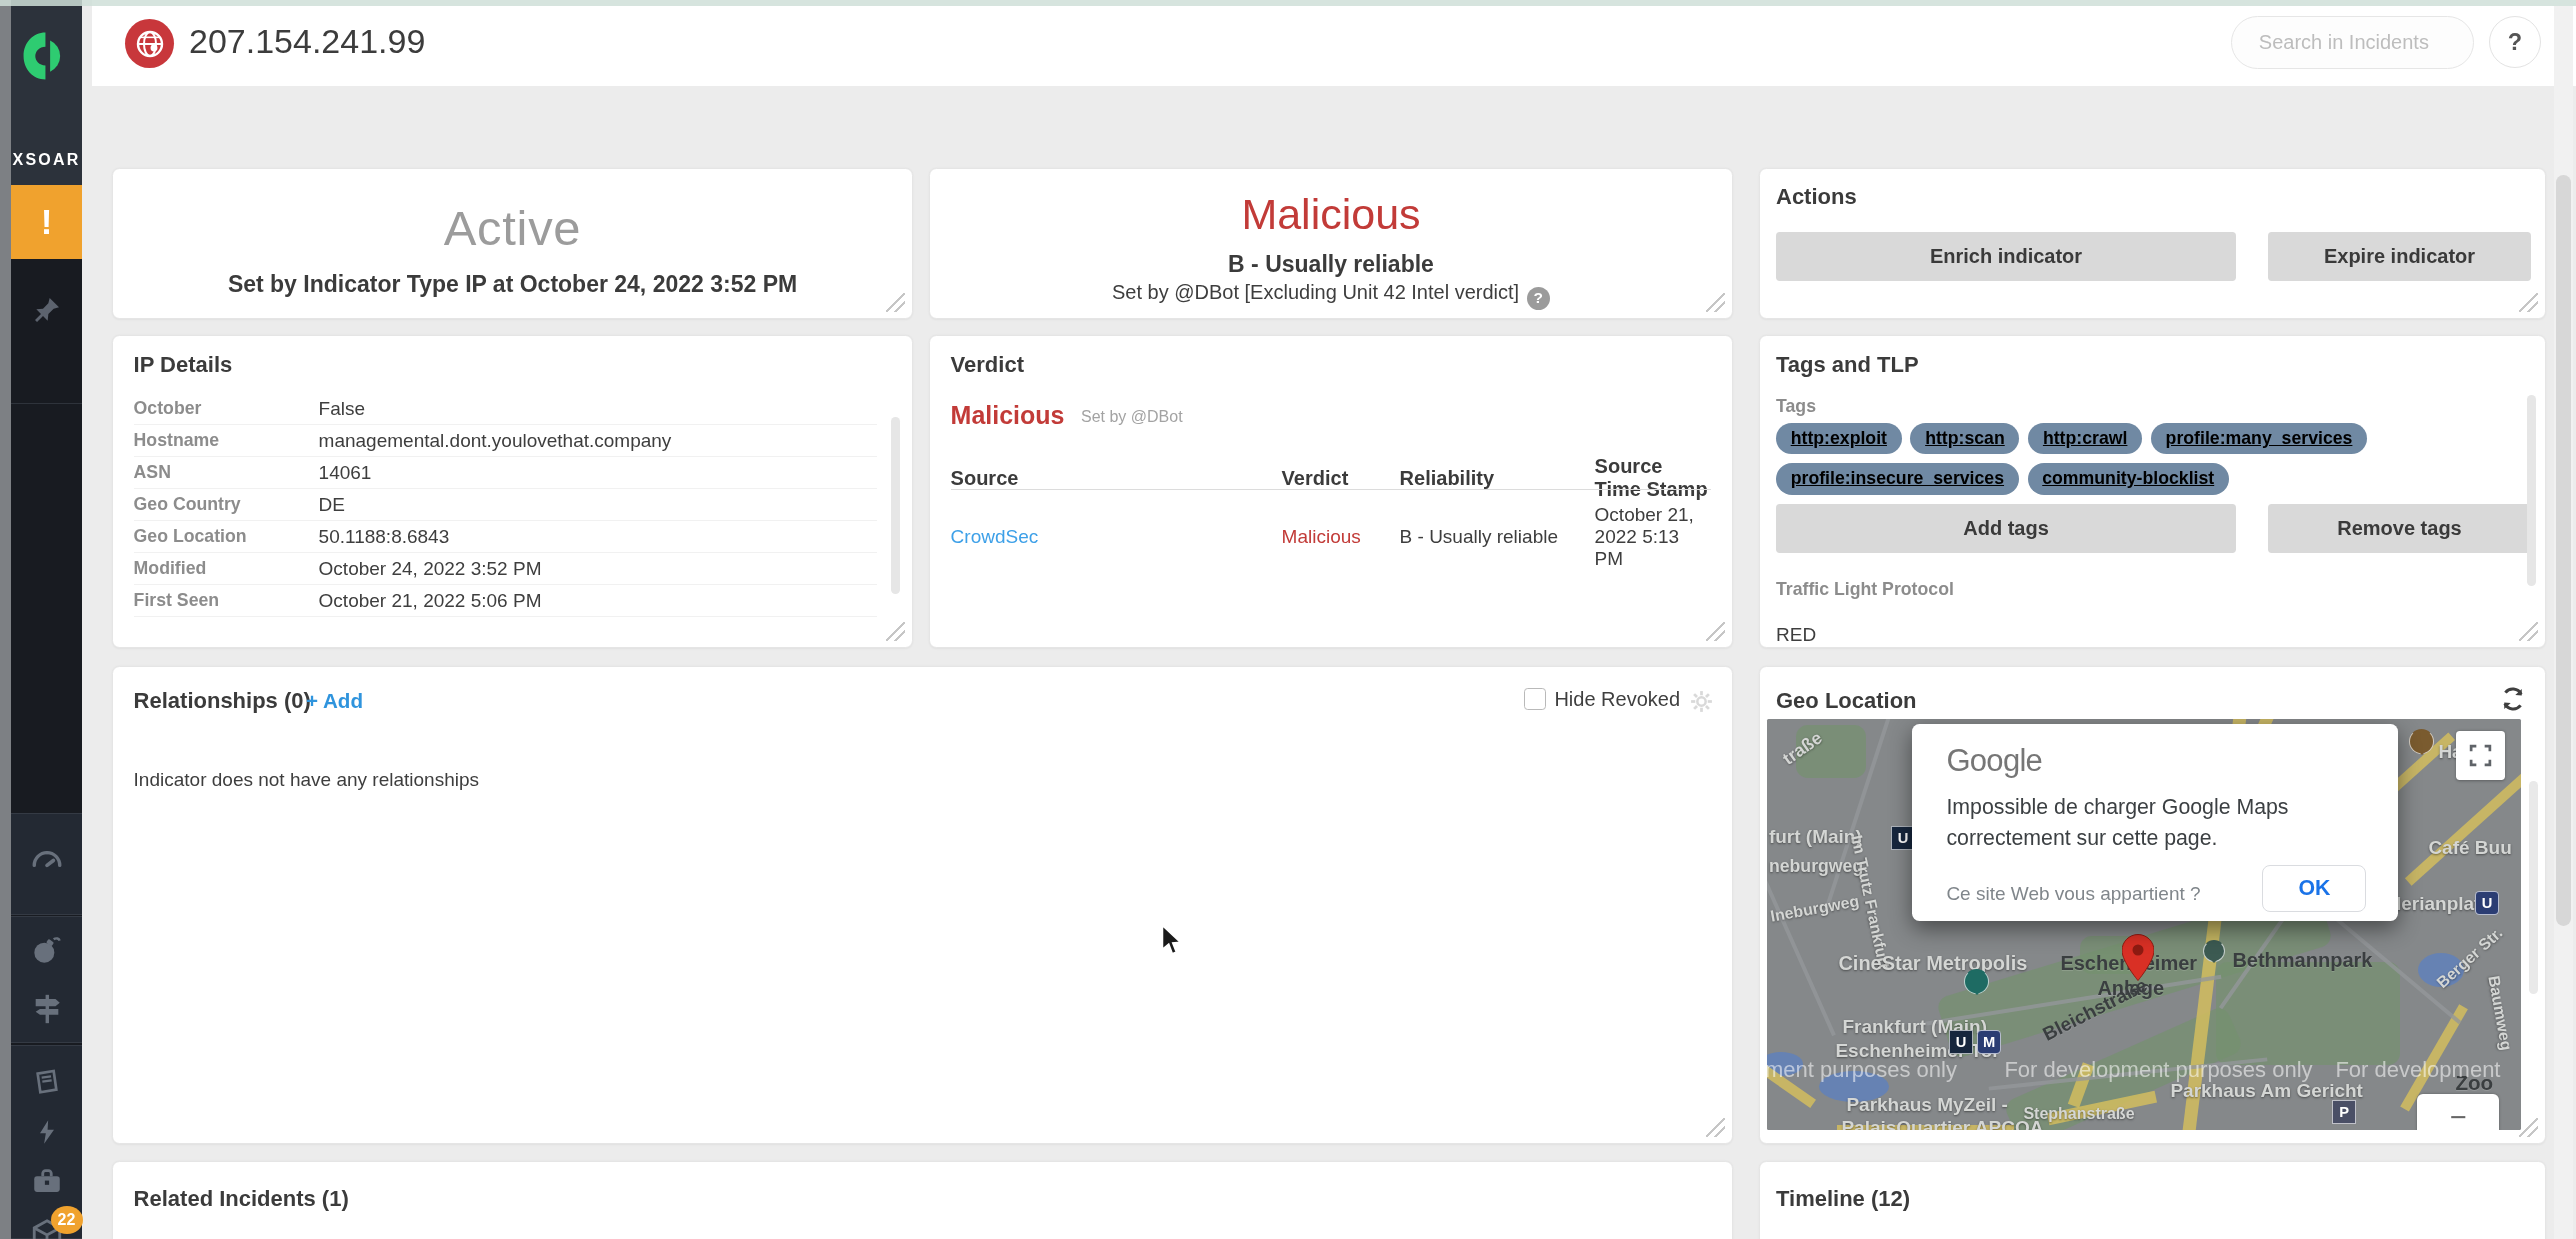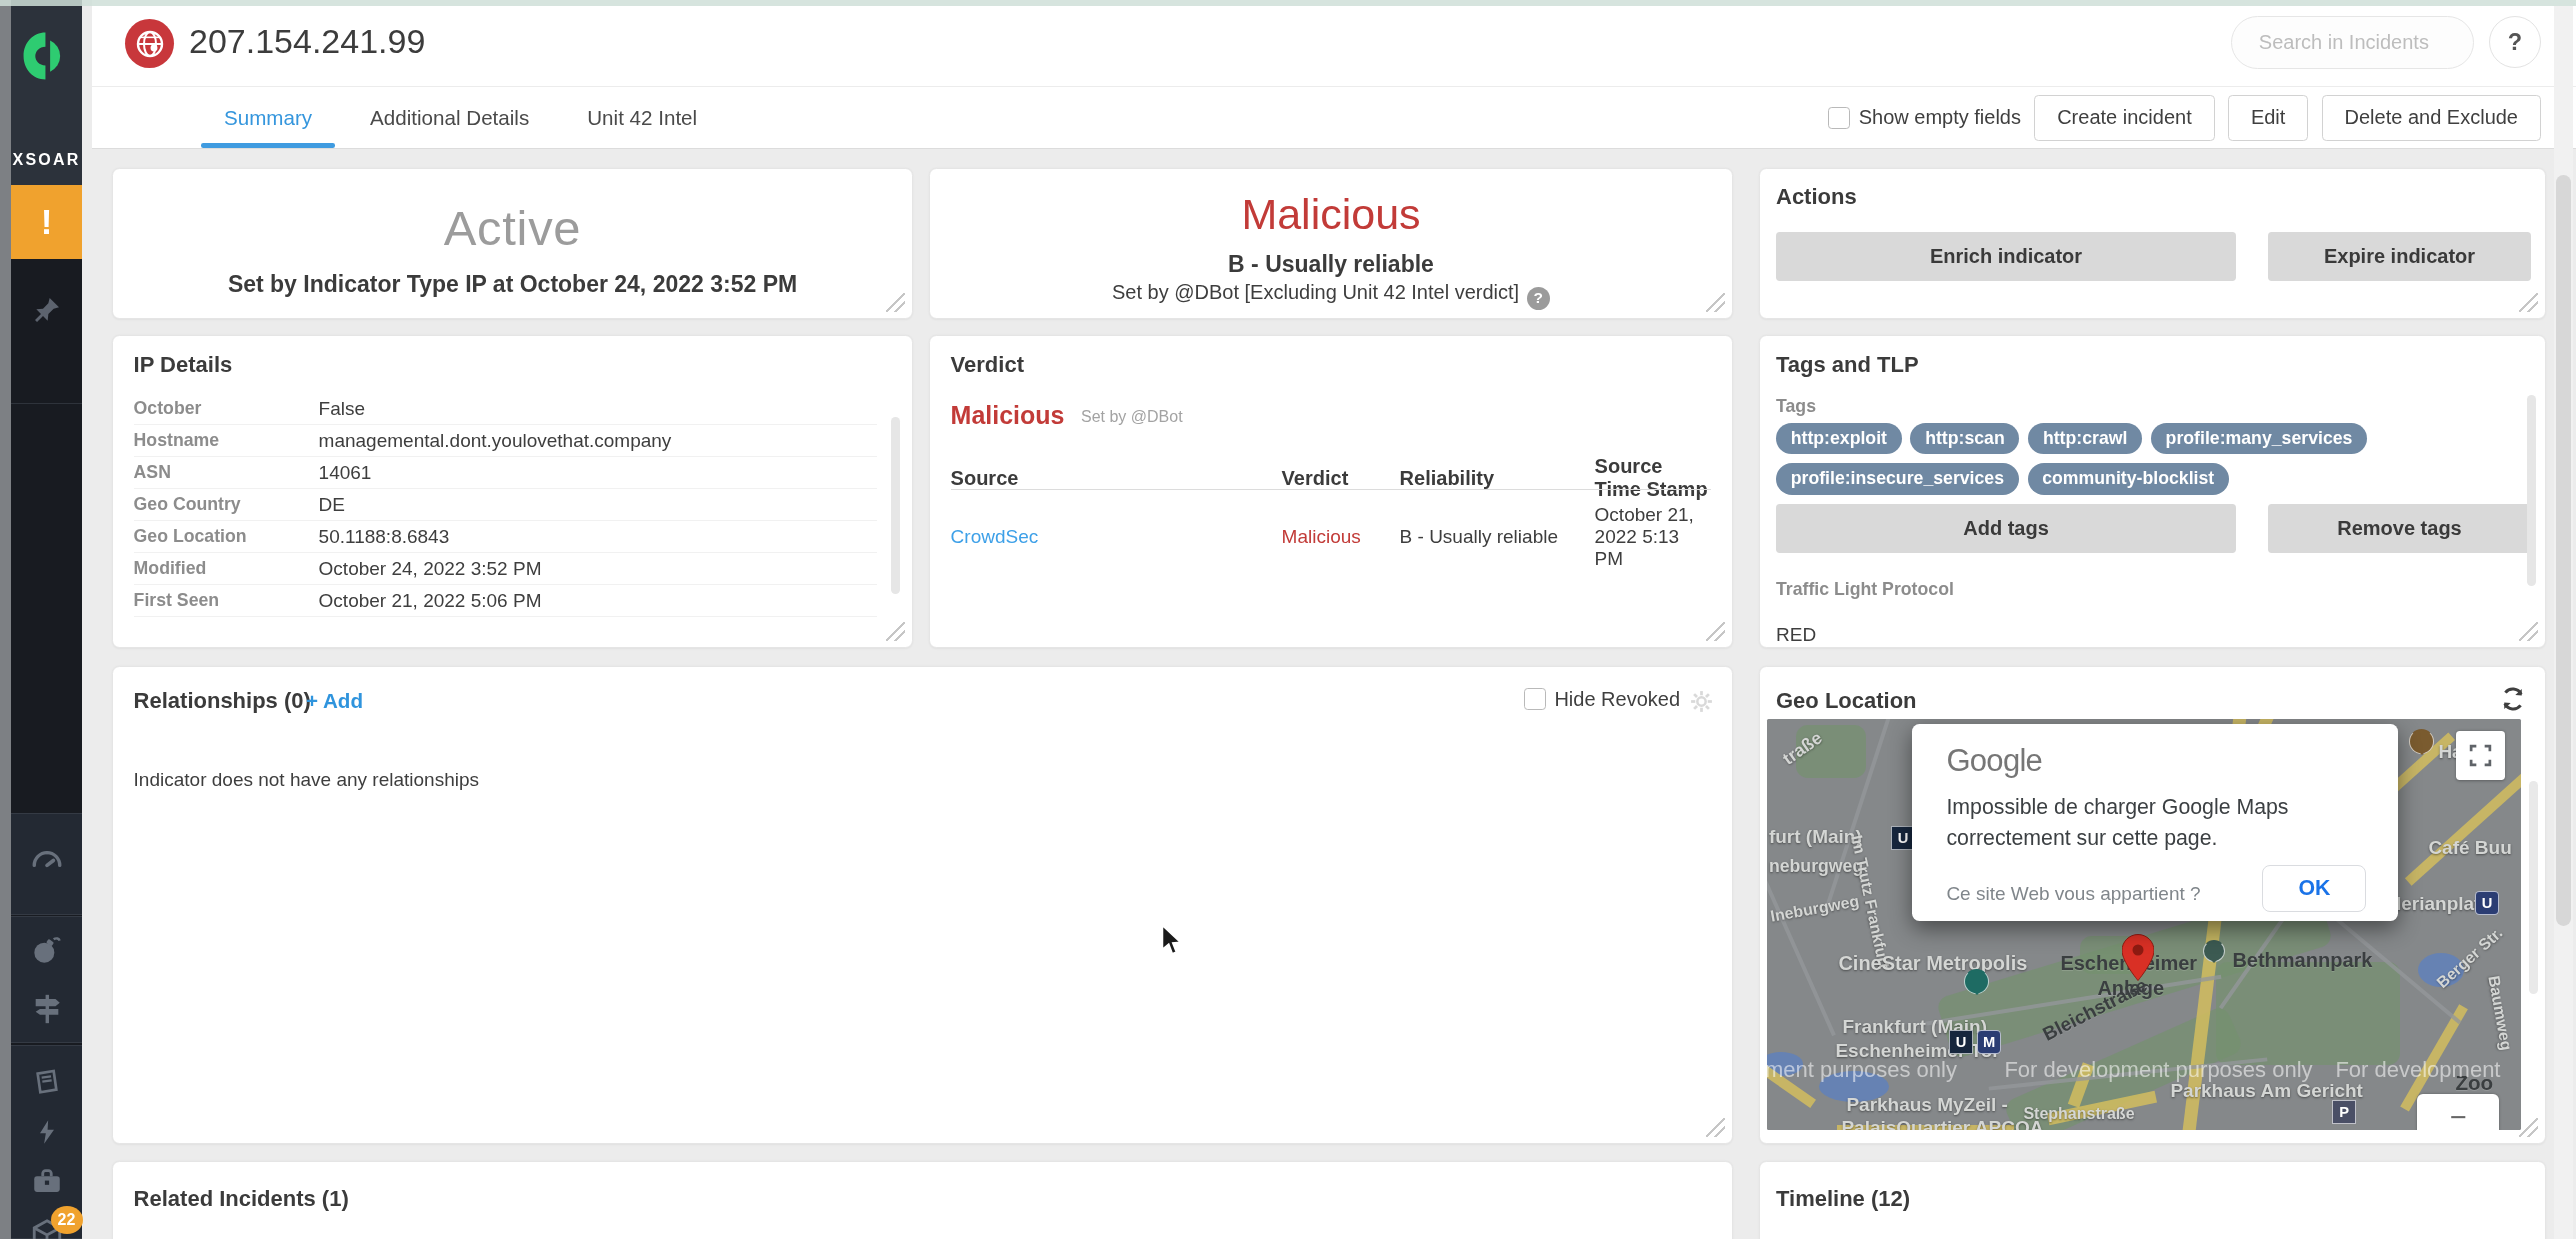--- a/index.html
+++ b/index.html
@@ -77,21 +77,21 @@
   .ip-value { font-size:19px; color:#3e3e3e; }
 
   
   .vgrid { display:grid; grid-template-columns:331px 118px 195px auto; align-items:center; }
   .vhead span { font-size:20px; font-weight:700; color:#3b3b3b; }
   .vrow span { font-size:19px; color:#3e3e3e; }
   .c-source { color:#3da0e8 !important; }
   .c-verdict { color:#c23b38 !important; }
 
   
-  .pill { background:#7089a3; color:#ffffff; border-radius:17.7px; padding:5.2px 14.7px; font-size:17.7px; font-weight:700; white-space:nowrap; }
+  .pill { background:#7089a3; color:#000000; border-radius:17.7px; padding:5.2px 14.7px; font-size:17.7px; font-weight:700; white-space:nowrap;text-decoration:underline; }
   .sub-label { font-size:17.7px; font-weight:700; color:#8c8c8c; }
 
   
   .add-link { font-size:20.6px; font-weight:600; color:#2f94dd; }
   .empty-text { font-size:19px; color:#3e3e3e; }
 
   
   .map { position:absolute; left:7.4px; top:52px; width:754px; height:411px; background:#85888a; overflow:hidden; border-radius:1.5px; }
   .mgreen { position:absolute; background:#75926f; opacity:.7; border-radius:11.8px; }
   .mroad { position:absolute; background:#d2bd5e; opacity:.85; }
@@ -217,36 +217,20 @@
     </div>
     <h1 class="page-title">207.154.241.99</h1>
     <div class="hdr-right">
       <input class="search-pill" readonly="" placeholder="Search in Incidents" style="">
       <div class="help-circle">
         <span>?</span>
       </div>
     </div>
   </header>
 
-  <div id="tabbar">
-    <div id="tabs-left">
-        <div class="tab active">Summary</div>
-        <div class="tab">Additional Details</div>
-        <div class="tab">Unit 42 Intel</div>
-      </div>
-    <div class="tb-right">
-      <div style="display:flex;align-items:center;">
-        <span class="checkbox"></span>
-        <span class="cb-label">Show empty fields</span>
-      </div>
-      <div class="wbtn">Create incident</div>
-      <div class="wbtn">Edit</div>
-      <div class="wbtn">Delete and Exclude</div>
-    </div>
-  </div>
 
   <section class="card" style="left:112px; top:168px; width:801px; height:151px;">
     <div class="big-status">Active</div>
     <div class="status-sub">Set by Indicator Type IP at October 24, 2022 3:52 PM</div>
     <div class="rhandle"></div>
   </section>
 
   <section class="card" style="left:929px; top:168px; width:804px; height:151px;">
     <div class="big-verdict">Malicious</div>
     <div class="verd-rel">B - Usually reliable</div>

